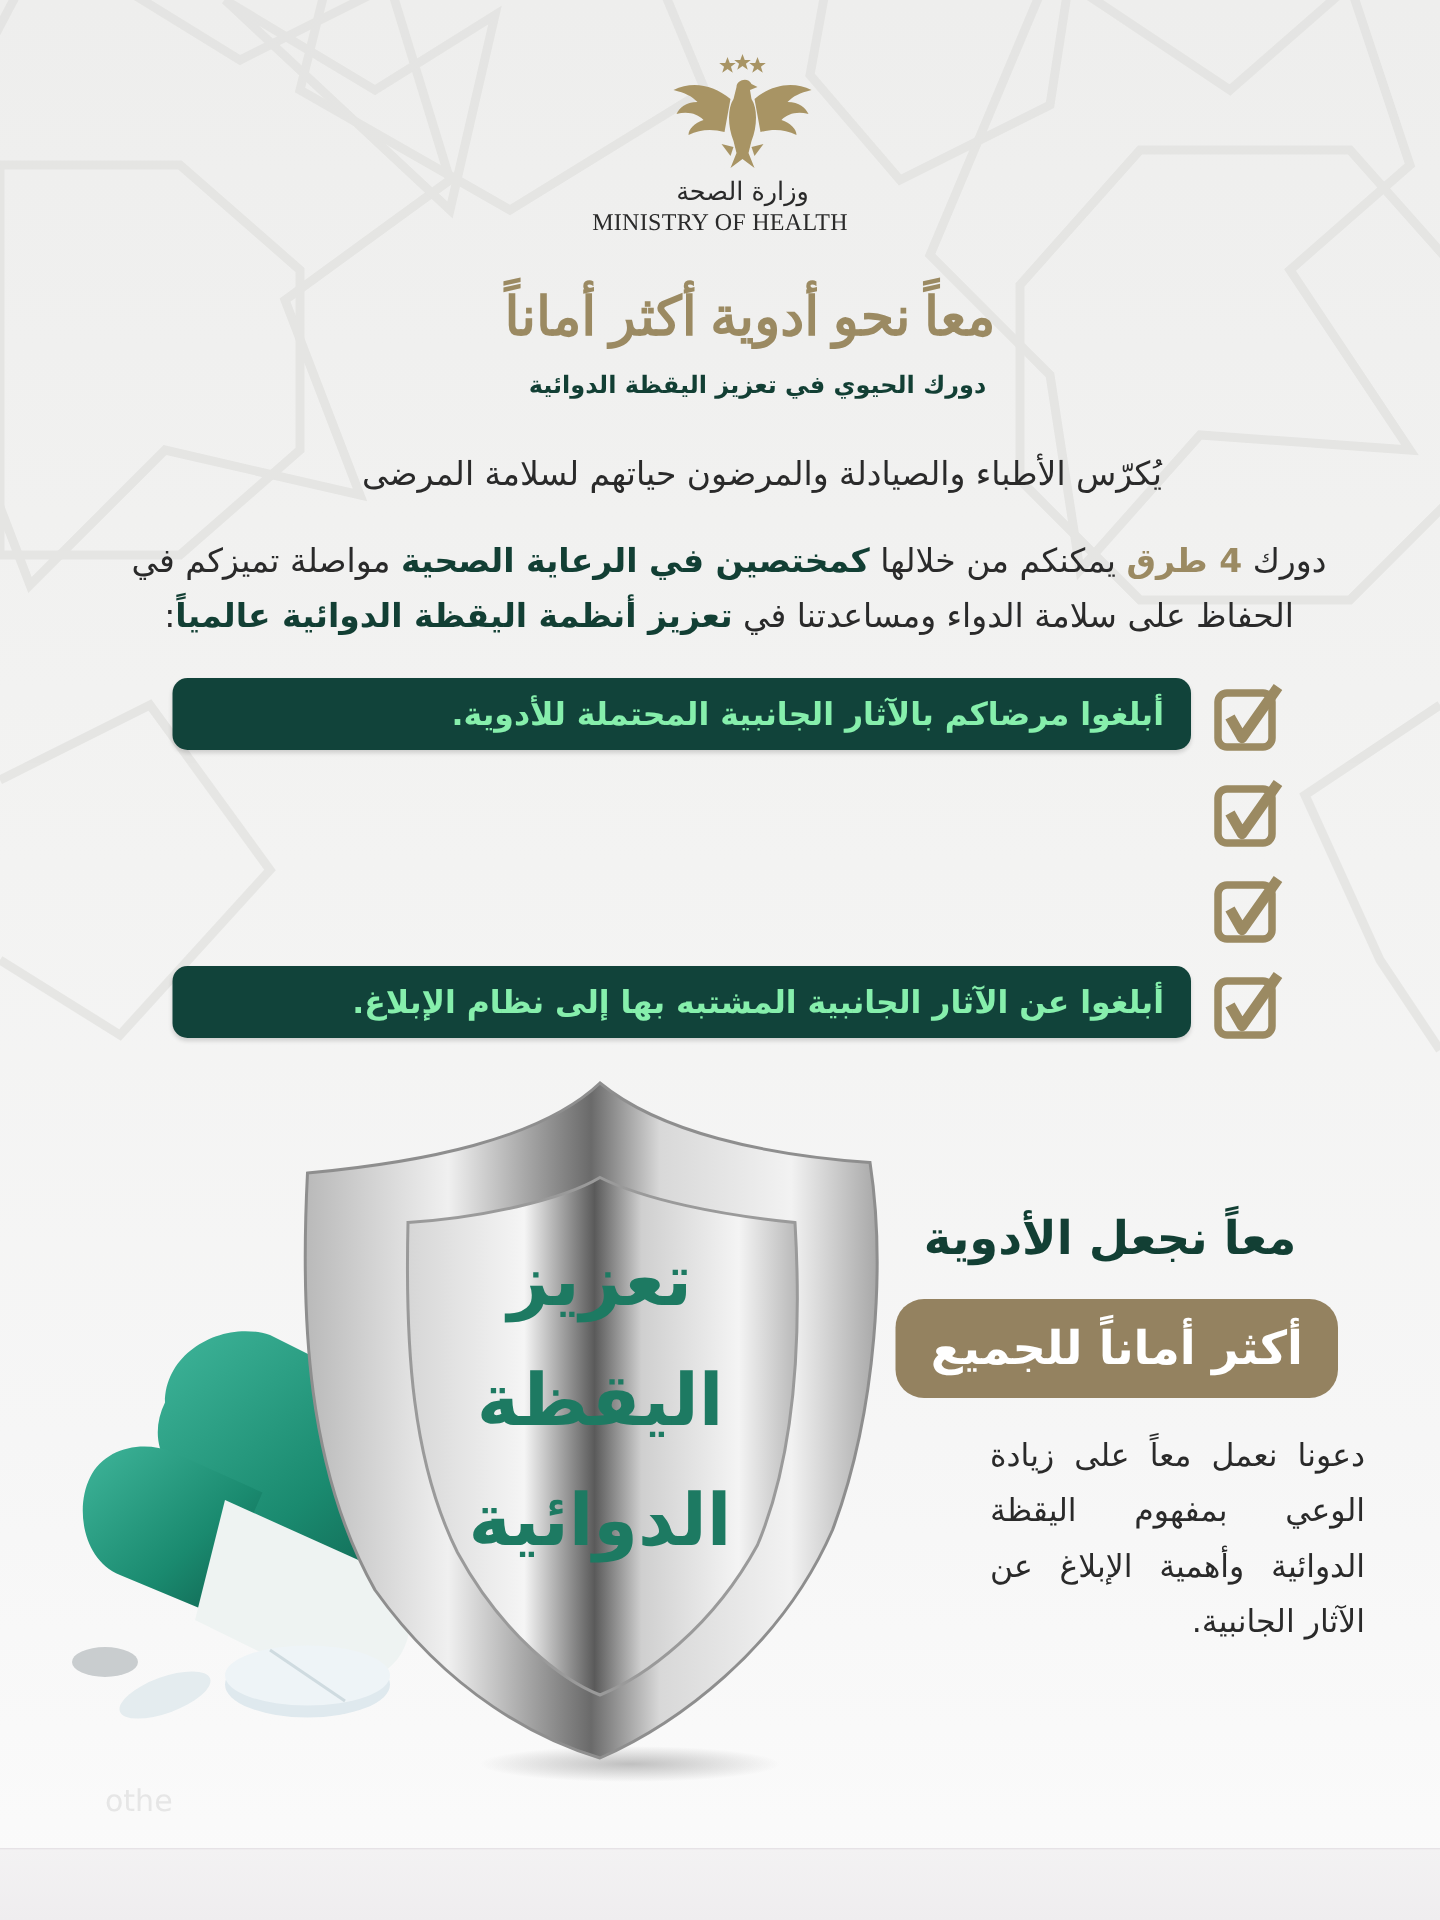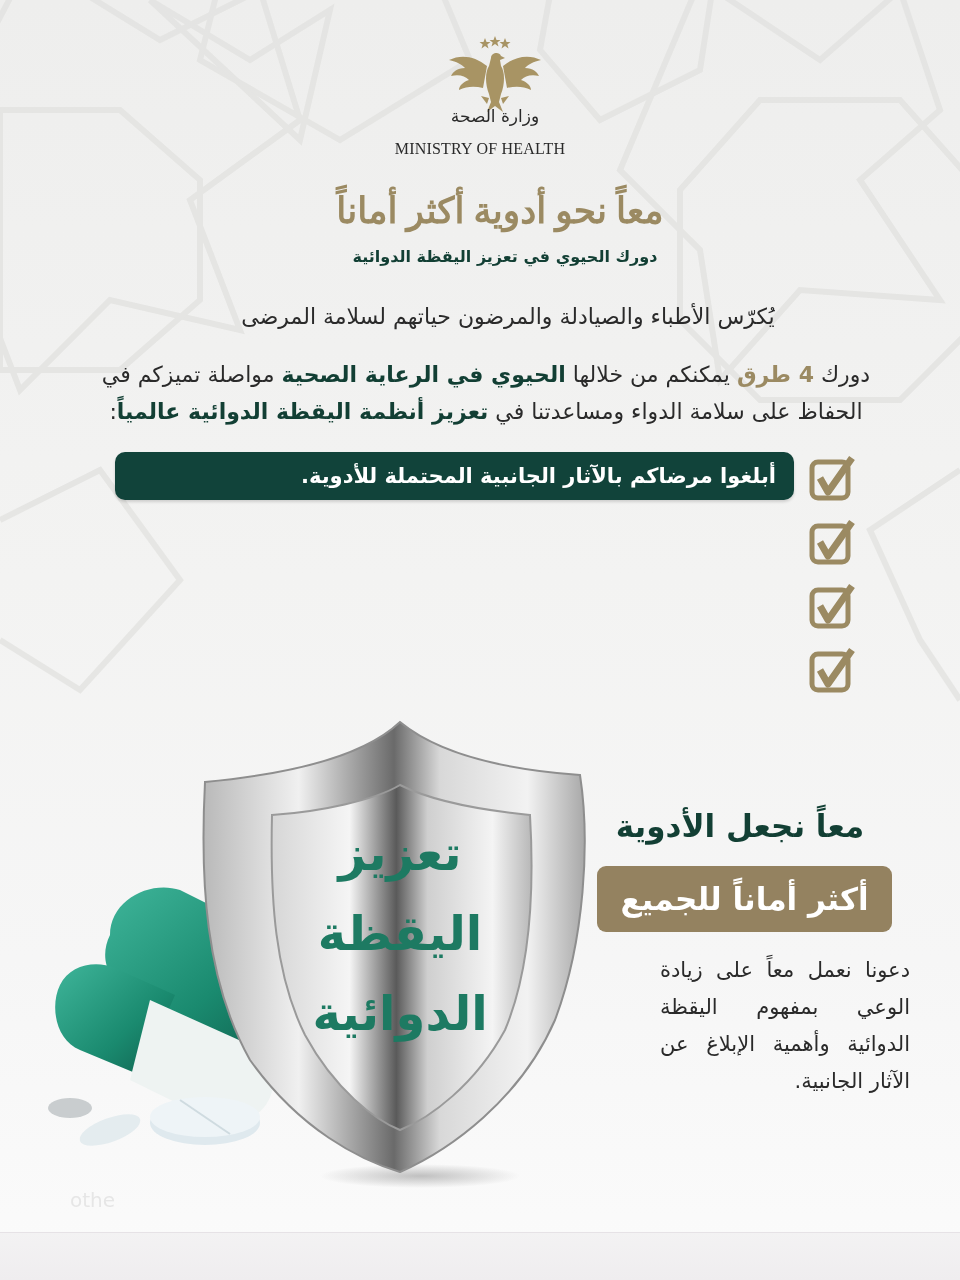--- a/index.html
+++ b/index.html
@@ -7,40 +7,40 @@
   body {
     position: relative;
     background: linear-gradient(180deg, #eeeeed 0%, #f3f3f2 45%, #f6f6f6 75%, #fbfbfb 100%);
     font-family: "DejaVu Sans", sans-serif;
     direction: rtl;
     color: #1a2e28;
   }
   .bg-pattern { position: absolute; left: 0; top: 0; width: 960px; height: 760px; pointer-events: none; }
   .logo-wrap { position: absolute; left: 400px; top: 36px; width: 190px; text-align: center; direction: ltr; }
   .eagle { display: block; margin: 0 auto; }
-  .ministry-ar { position: absolute; left: 425px; top: 106px; width: 140px; text-align: center; font-size: 17px; color: #2a2a2a; font-family: "DejaVu Sans", sans-serif; }
+  .ministry-ar { position: absolute; left: 425px; top: 118px; width: 140px; text-align: center; font-size: 17px; color: #2a2a2a; font-family: "DejaVu Sans", sans-serif; }
   .ministry-en { position: absolute; left: 380px; top: 140px; width: 200px; text-align: center; font-family: "Liberation Serif", serif; font-size: 16px; color: #2a2a2a; direction: ltr; letter-spacing: 0.2px; }
 
   .title-main { position: absolute; right: 0; left: 0; top: 190px; text-align: center; font-size: 36px; font-weight: bold; color: #9b8a62; padding-left: 40px; font-family: Liberation Serif, serif; }
   .title-sub { position: absolute; left: 0; right: 0; top: 247px; text-align: center; font-size: 16px; font-weight: bold; color: #123f34; padding-left: 50px; }
   .title-line { position: absolute; left: 0; right: 0; top: 304px; text-align: center; font-size: 22px; color: #2a2a2a; padding-left: 56px; }
 
   .intro { position: absolute; left: 80px; right: 68px; top: 356px; font-size: 22px; line-height: 37px; color: #2a2a2a; text-align: center; }
   .intro .gold { color: #9b8a62; font-weight: bold; }
   .intro .green { color: #123f34; font-weight: bold; }
 
   .checklist { position: absolute; left: 100px; top: 452px; width: 760px; }
   .check-row { position: relative; height: 52px; margin-bottom: 12px; }
   .check-box { position: absolute; right: 0; top: 2px; width: 52px; height: 48px; }
-  .check-bar { position: absolute; right: 66px; left: 15px; top: 0; height: 48px; background: #11433a; border-radius: 10px; color: #ffffff; font-size: 21px; font-weight: bold; display: flex; align-items: center; justify-content: flex-start; padding-right: 18px; box-shadow: 0 2px 3px rgba(0,0,0,0.15); }
+  .check-bar { position: absolute; right: 66px; left: 15px; top: 0; height: 48px; background: #11433a; border-radius: 10px; color: #86efac; font-size: 21px; font-weight: bold; display: flex; align-items: center; justify-content: flex-start; padding-right: 18px; box-shadow: 0 2px 3px rgba(0,0,0,0.15); }
 
   .shield-scene { position: absolute; left: 40px; top: 700px; width: 580px; height: 520px; }
 
   .slogan-1 { position: absolute; left: 560px; width: 360px; top: 808px; text-align: center; font-size: 31px; font-weight: bold; color: #123f34; }
-  .slogan-pill { position: absolute; left: 597px; top: 866px; width: 295px; height: 66px; background: #948260; border-radius: 9px; color: #fff; font-size: 31px; font-weight: bold; display: flex; align-items: center; justify-content: center; }
+  .slogan-pill { position: absolute; left: 597px; top: 866px; width: 295px; height: 66px; background: #948260; border-radius: 19px; color: #fff; font-size: 31px; font-weight: bold; display: flex; align-items: center; justify-content: center; }
   .desc { position: absolute; left: 660px; width: 250px; top: 952px; font-size: 21px; line-height: 37px; color: #2a2a2a; text-align: justify; text-align-last: right; }
 
   .floor { position: absolute; left: 0; top: 1232px; width: 960px; height: 48px; background: linear-gradient(180deg, #f3f2f3 0%, #efedef 100%); border-top: 1px solid #e6e2e6; }
   .watermark { position: absolute; left: 70px; top: 1188px; font-size: 20px; color: #e6e6e6; direction: ltr; }
 </style>
 </head>
 <body>
 
 <svg class="bg-pattern" viewBox="0 0 960 760" width="960" height="760">
   <g fill="none" stroke="#e4e4e2" stroke-width="6" opacity="0.9">
@@ -75,21 +75,21 @@
   </svg>
 </div>
 <div class="ministry-ar">وزارة الصحة</div>
 <div class="ministry-en">MINISTRY OF HEALTH</div>
 
 <div class="title-main">معاً نحو أدوية أكثر أماناً</div>
 <div class="title-sub">دورك الحيوي في تعزيز اليقظة الدوائية</div>
 <div class="title-line">يُكرّس الأطباء والصيادلة والمرضون حياتهم لسلامة المرضى</div>
 
 <div class="intro">
-  <span>دورك </span><span class="gold">4 طرق</span><span> يمكنكم من خلالها </span><span class="green">الحيوي في الرعاية الصحية</span><span> مواصلة تميزكم في الحفاظ على سلامة الدواء ومساعدتنا في </span><span class="green">تعزيز أنظمة اليقظة الدوائية عالمياً</span><span>:</span>
+  <span>دورك </span><span class="gold">4 طرق</span><span> يمكنكم من خلالها </span><span class="green">كمختصين في الرعاية الصحية</span><span> مواصلة تميزكم في الحفاظ على سلامة الدواء ومساعدتنا في </span><span class="green">تعزيز أنظمة اليقظة الدوائية عالمياً</span><span>:</span>
 </div>
 
 <div class="checklist">
   <div class="check-row">
     <svg class="check-box" viewBox="0 0 52 48">
       <rect x="4" y="8" width="36" height="36" rx="6" fill="none" stroke="#9b8a62" stroke-width="5"></rect>
       <path d="M12,24 L20,38 L44,4" fill="none" stroke="#9b8a62" stroke-width="7" stroke-linejoin="round"></path>
     </svg>
     <div class="check-bar">أبلغوا مرضاكم بالآثار الجانبية المحتملة للأدوية.</div>
   </div>
@@ -103,20 +103,21 @@
     <svg class="check-box" viewBox="0 0 52 48">
       <rect x="4" y="8" width="36" height="36" rx="6" fill="none" stroke="#9b8a62" stroke-width="5"></rect>
       <path d="M12,24 L20,38 L44,4" fill="none" stroke="#9b8a62" stroke-width="7" stroke-linejoin="round"></path>
     </svg>
   </div>
   <div class="check-row">
     <svg class="check-box" viewBox="0 0 52 48">
       <rect x="4" y="8" width="36" height="36" rx="6" fill="none" stroke="#9b8a62" stroke-width="5"></rect>
       <path d="M12,24 L20,38 L44,4" fill="none" stroke="#9b8a62" stroke-width="7" stroke-linejoin="round"></path>
     </svg>
+    <div class="check-bar">أبلغوا عن الآثار الجانبية المشتبه بها إلى نظام الإبلاغ.</div>
   </div>
 </div>
 
 <svg class="shield-scene" viewBox="40 700 580 520" width="580" height="520">
   <defs>
     <linearGradient id="metal" x1="0" y1="0" x2="1" y2="0">
       <stop offset="0" stop-color="#b9b9b9"></stop>
       <stop offset="0.25" stop-color="#f0f0f0"></stop>
       <stop offset="0.5" stop-color="#6a6a6a"></stop>
       <stop offset="0.62" stop-color="#d8d8d8"></stop>

